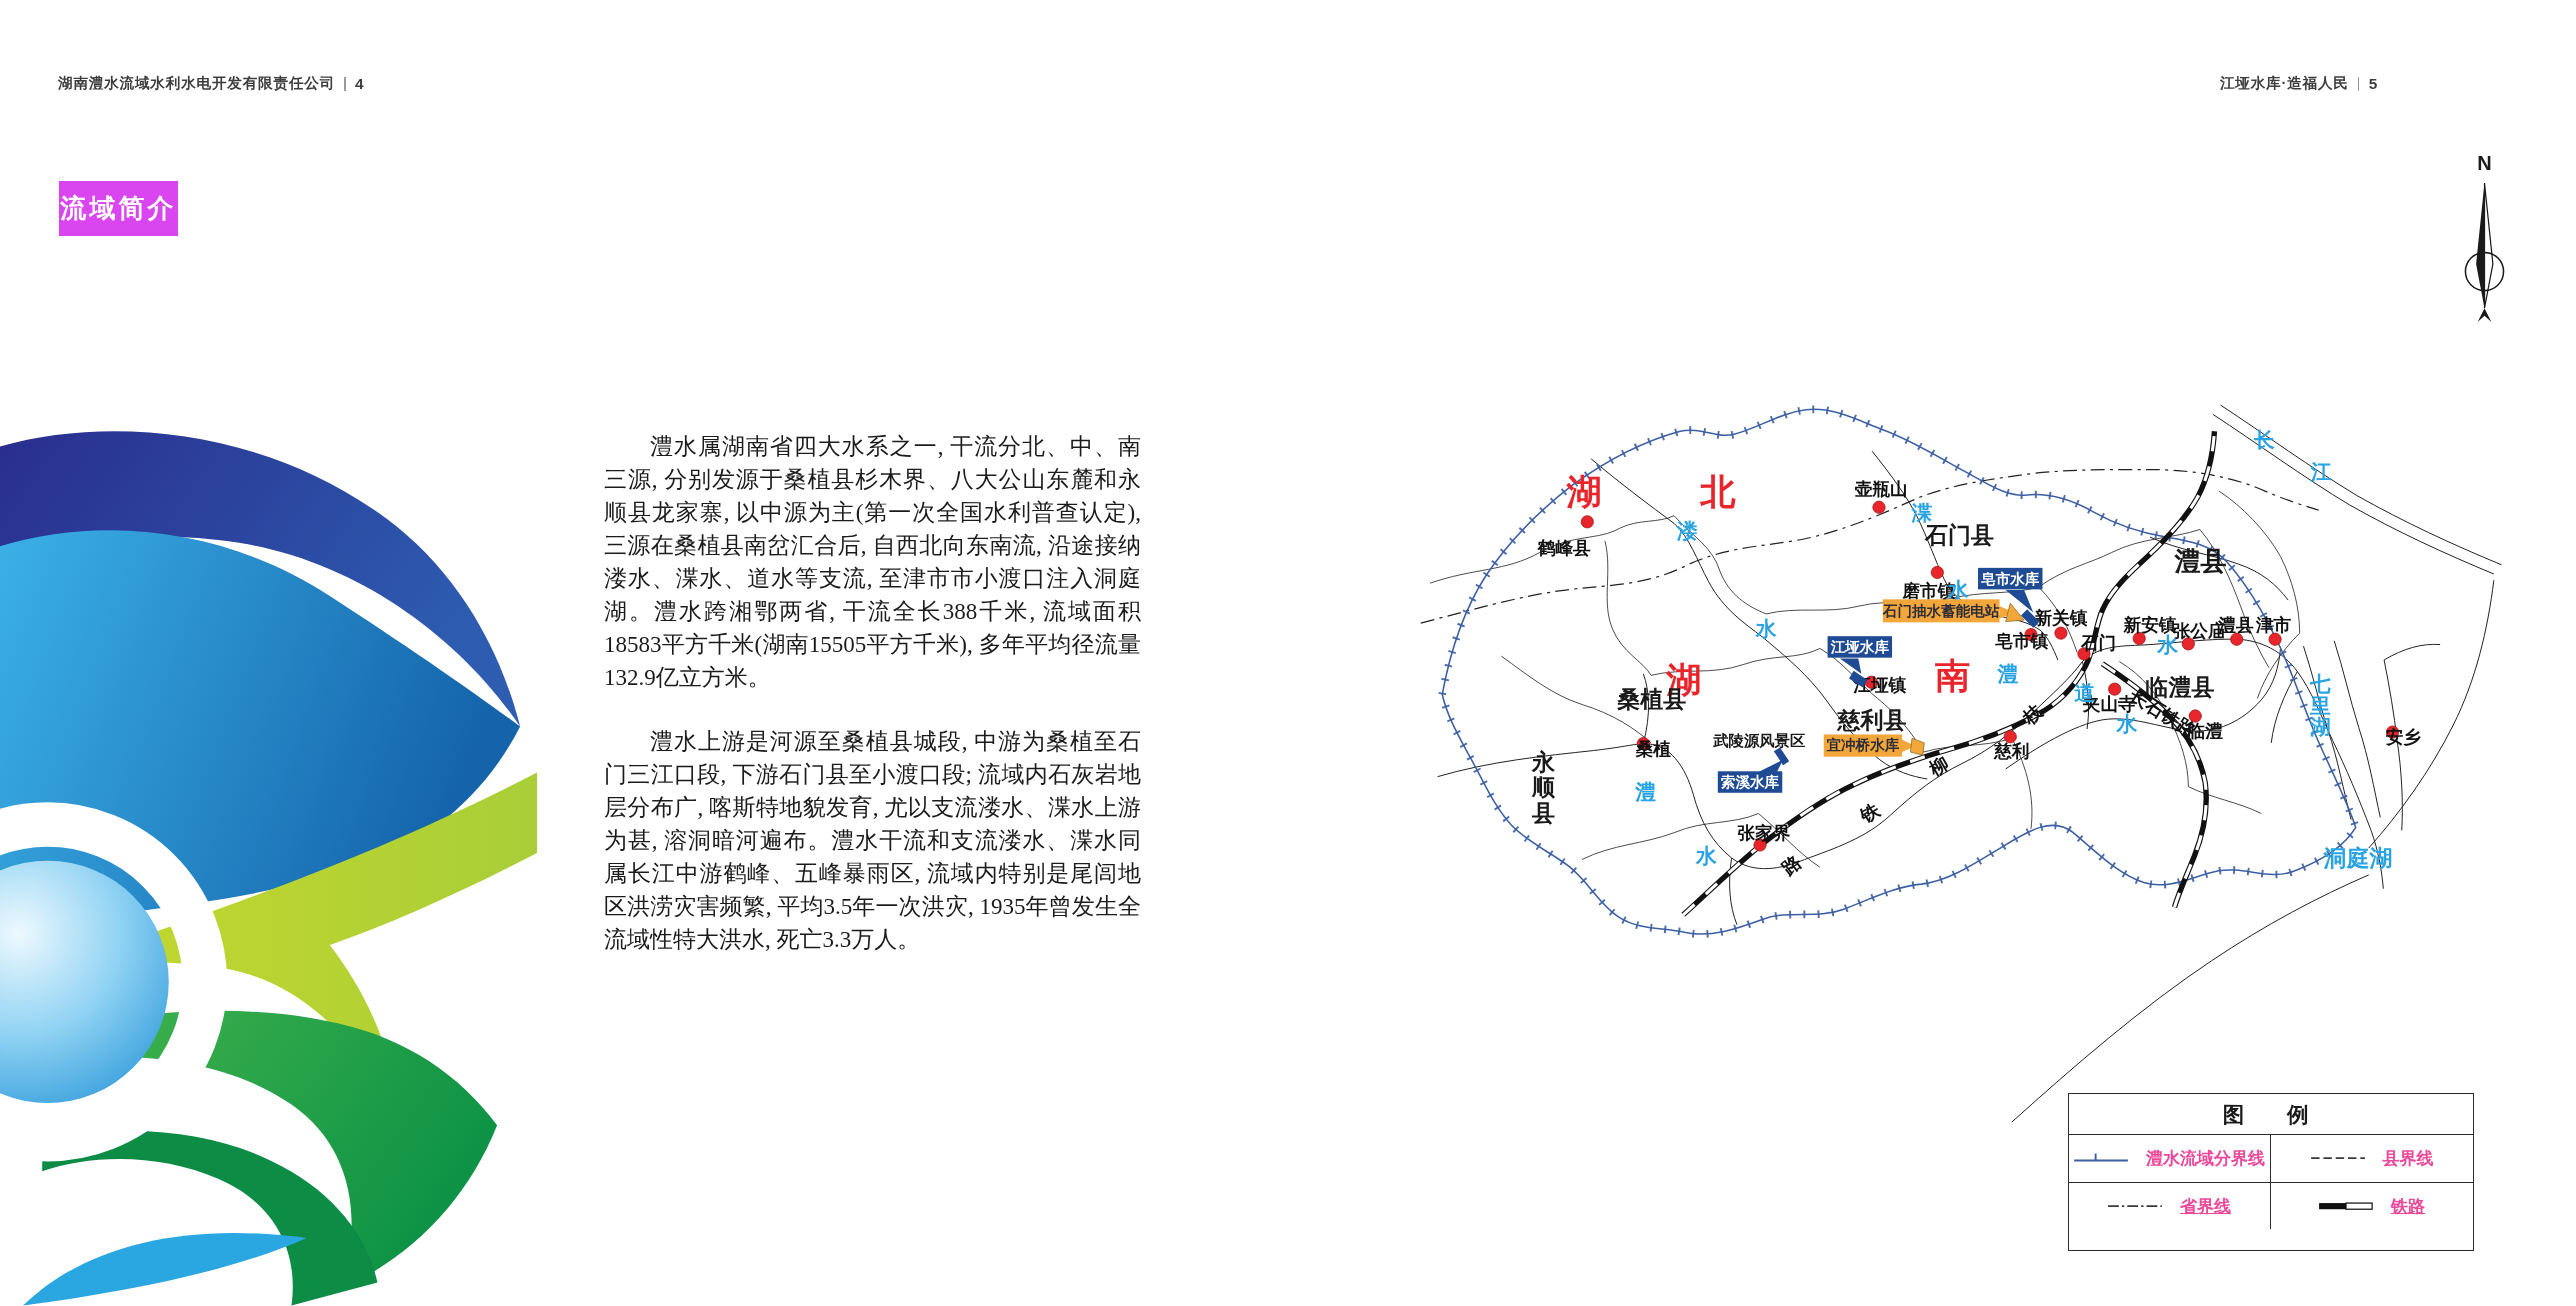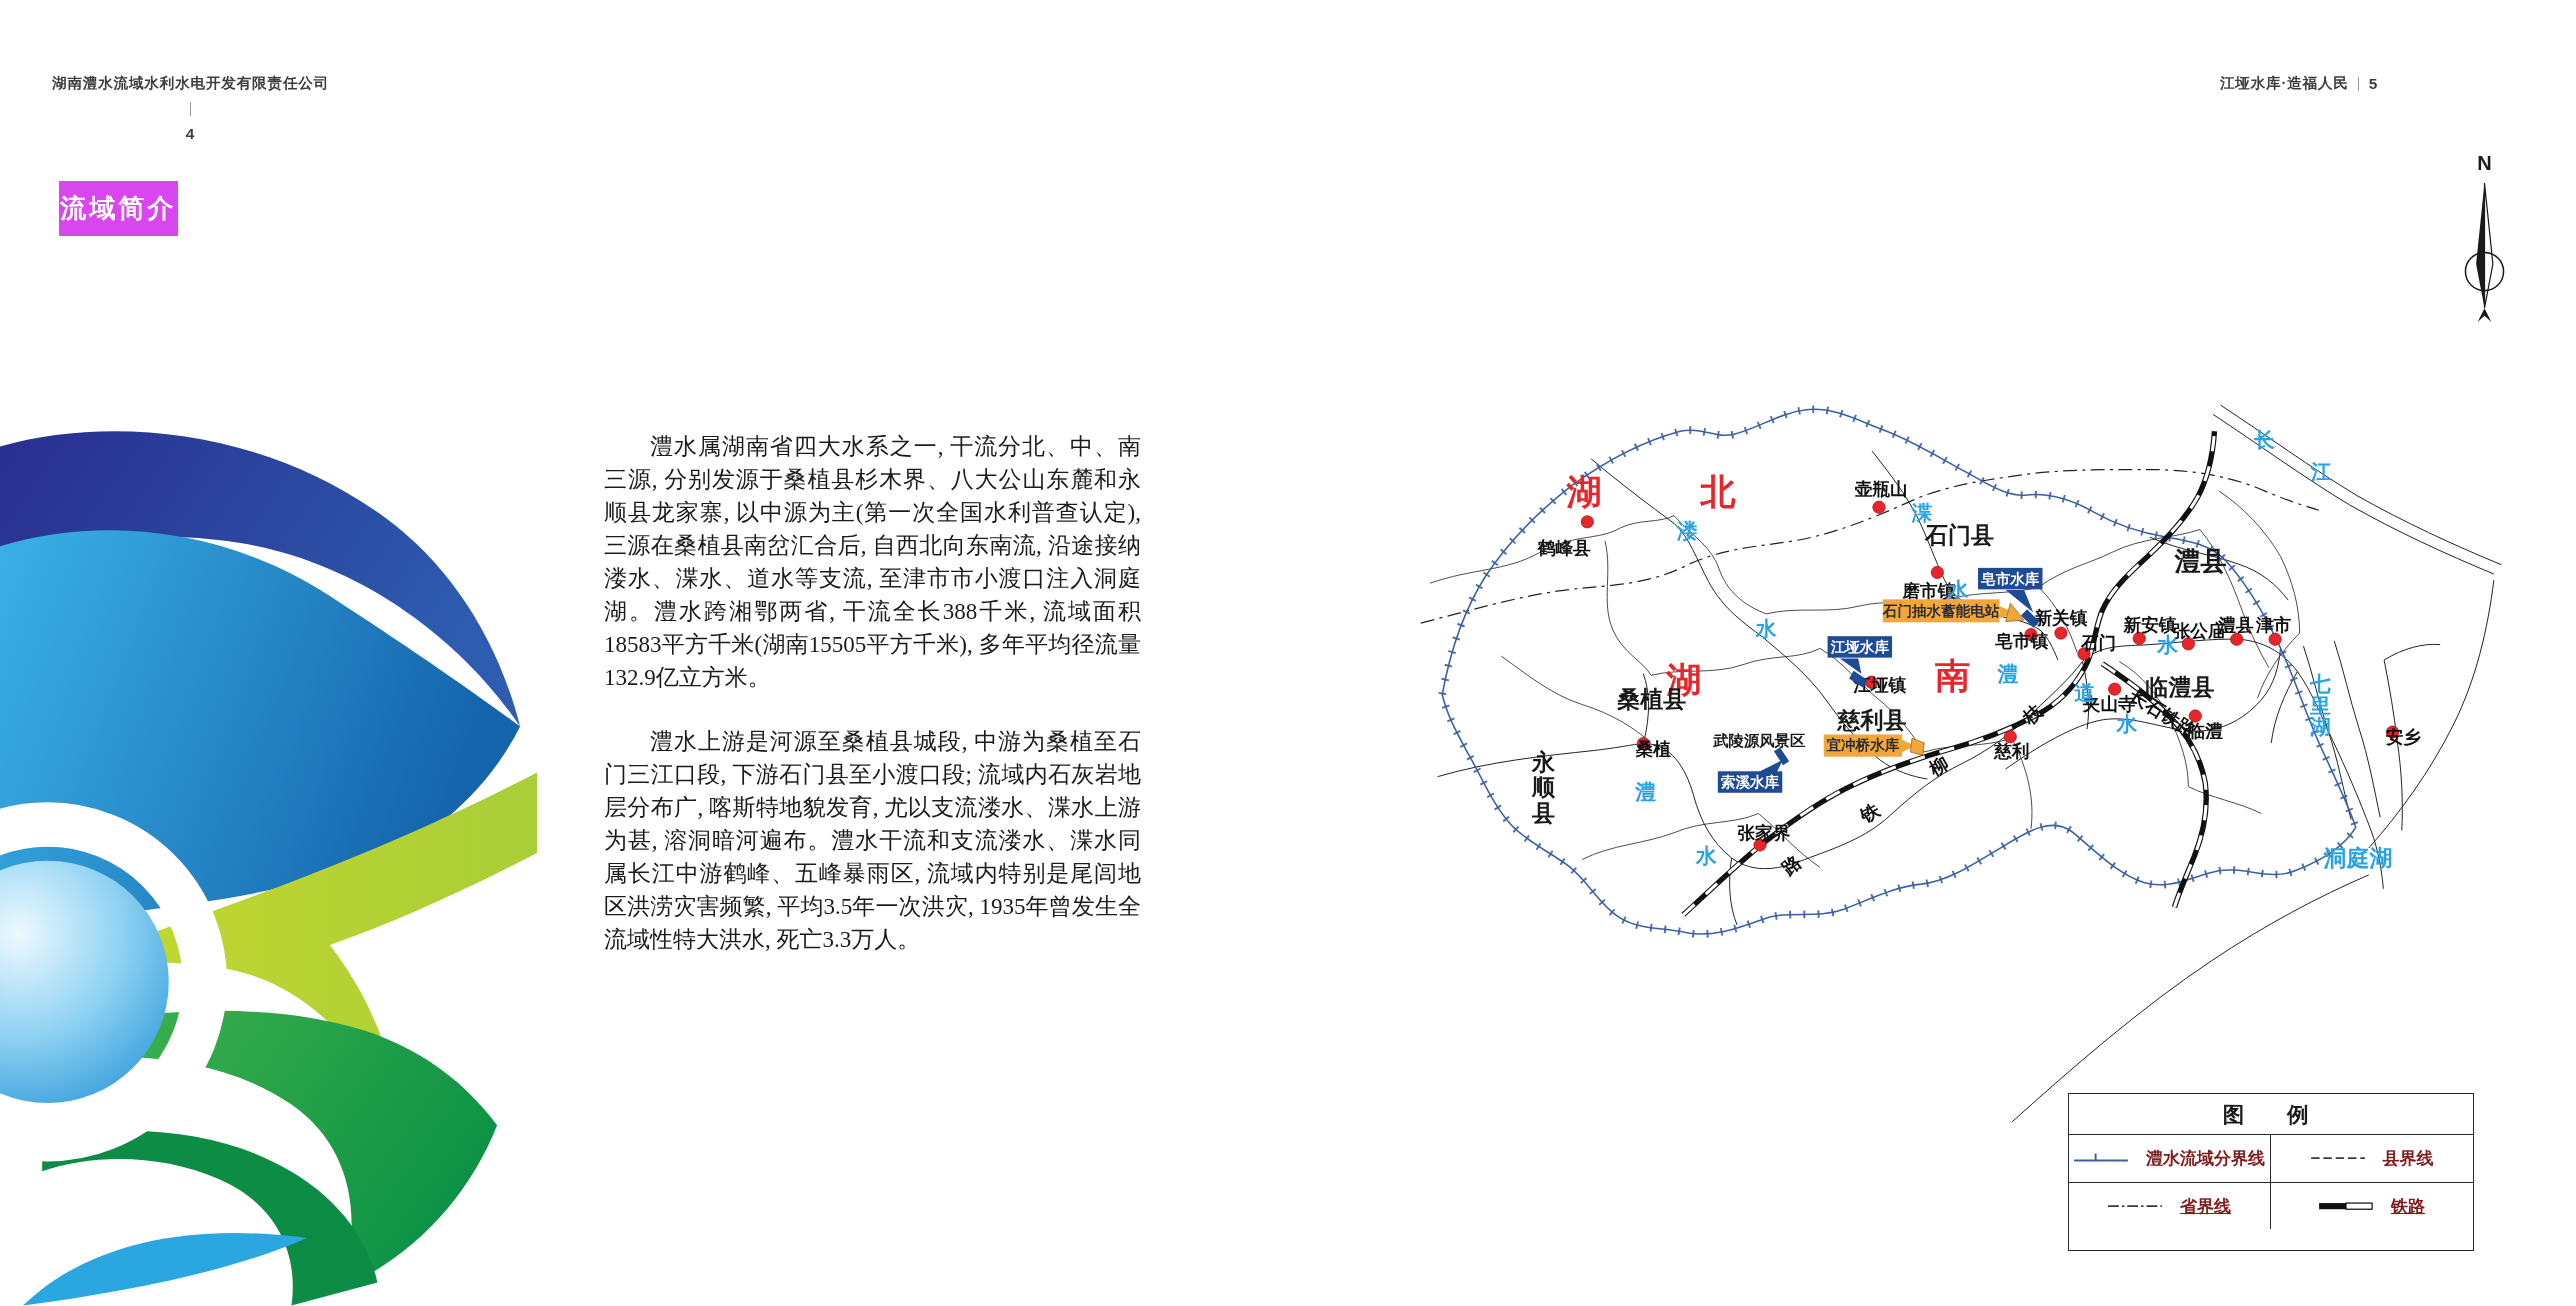--- a/index.html
+++ b/index.html
@@ -1,21 +1,21 @@
 <!DOCTYPE html>
 <html style="font-size:12.3px"><head>
 <meta charset="utf-8">
 <style>
   html,body{margin:0;padding:0;background:#e9e9e9;}
   #page{position:relative;width:2576px;height:1306px;background:#ffffff;overflow:hidden;
         font-family:"Liberation Sans","DejaVu Sans",sans-serif;}
   
   .hdr{position:absolute;top:74px;display:flex;align-items:center;gap:9.2px;
        font-size:14.6px;font-weight:700;color:#3d3d3d;letter-spacing:0.8px;}
-  .hdr-left{left:52px;flex-direction:column;}
+  .hdr-left{left:58px;}
   .hdr-right{left:auto;right:198px;}
   .hdr .bar{display:inline-block;width:1.5px;height:14px;background:#9a9a9a;}
   .hdr .pg{font-size:15.4px;}
   
   .badge{position:absolute;left:59px;top:181px;width:119px;height:55px;background:#d946ef;
          color:#fff;font-size:26px;font-weight:800;letter-spacing:3.1px;
          display:flex;align-items:center;justify-content:center;}
   
   .article{position:absolute;left:604px;top:430px;width:537px;
            font-family:"Liberation Serif","DejaVu Serif",serif;
@@ -52,21 +52,21 @@
   .rail-dash{fill:none;stroke:#fff;stroke-width:4;stroke-dasharray:20 20;}
   .dot{fill:#e8252b;stroke:#a31313;stroke-width:1;}
   
   .legend{position:absolute;left:2068px;top:1093px;width:406px;height:158px;
           border:1.5px solid #2b2b2b;box-sizing:border-box;background:#fff;}
   .legend .lg-title{height:40px;border-bottom:1.5px solid #2b2b2b;display:flex;
           align-items:center;justify-content:center;font-size:21.5px;font-weight:800;
           letter-spacing:10.7px;color:#1a1a1a;}
   .legend .lg-grid{display:grid;grid-template-columns:1fr 1fr;grid-template-rows:1fr 1fr;height:94px;}
   .legend .cell{display:flex;align-items:center;justify-content:center;gap:18px;
-          font-size:17px;font-weight:700;color:#7f1d1d;}
+          font-size:17px;font-weight:700;color:#ec4899;}
   .legend .cell.bl{border-right:1.5px solid #2b2b2b;}
   .legend .row2{border-top:1.5px solid #2b2b2b;text-decoration:underline;}
 </style>
 </head>
 <body>
 
 <div id="page">
 
   <div class="hdr hdr-left">
     <span>湖南澧水流域水利水电开发有限责任公司</span>

